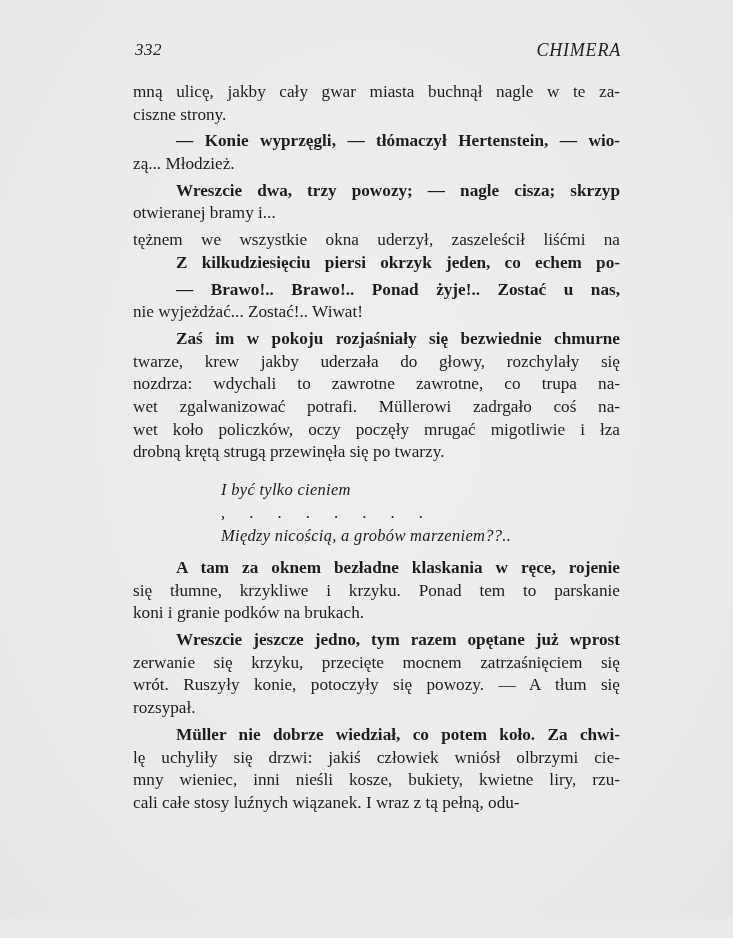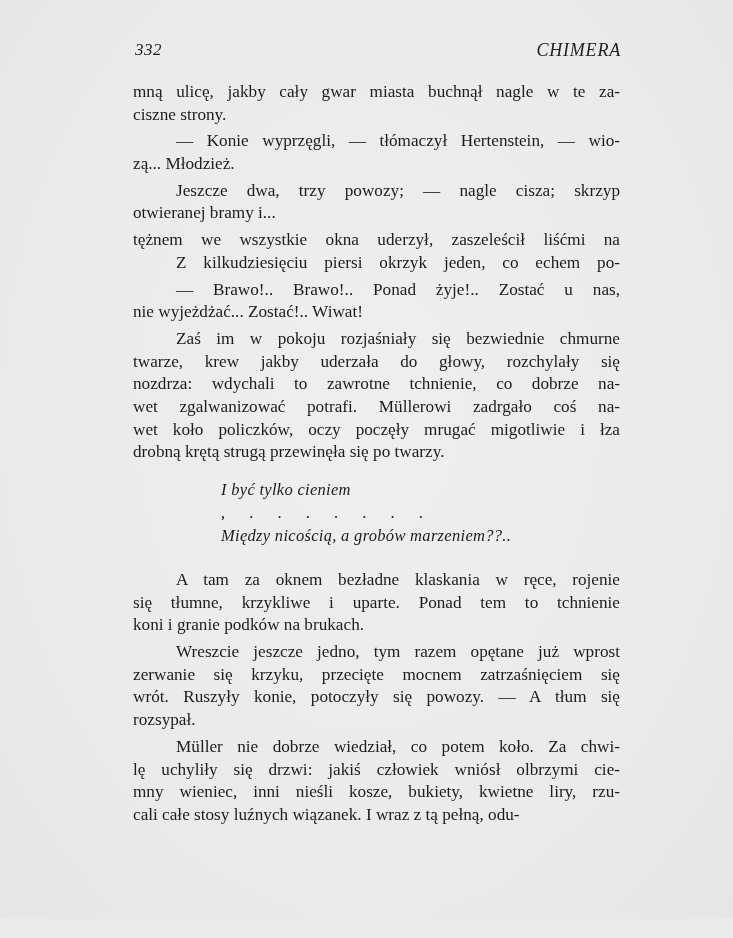--- a/index.html
+++ b/index.html
@@ -62,26 +62,27 @@
       text-align: justify;
       text-align-last: justify;
       white-space: nowrap;
       height: 22.7px;
     }
     .line.last {
       text-align-last: left;
     }
     .line.indent {
       padding-left: 43px;
+      font-weight: bold;
     }
     .para {
       margin: 0 0 4px 0;
     }
     .verse {
-      margin: 14px 0 22px 0;
+      margin: 14px 0 10px 0;
       padding-left: 88px;
       font-style: italic;
       font-size: 16.5px;
       line-height: 23px;
       letter-spacing: 0.3px;
     }
     .verse .vline {
       display: block;
       height: 23px;
       white-space: nowrap;
@@ -105,51 +106,51 @@
     <div id="paras-before">
         <div class="para">
           <span class="line">mną ulicę, jakby cały gwar miasta buchnął nagle w te za-</span>
           <span class="line last">ciszne strony.</span>
         </div>
         <div class="para">
           <span class="line indent">— Konie wyprzęgli, — tłómaczył Hertenstein, — wio-</span>
           <span class="line last">zą... Młodzież.</span>
         </div>
         <div class="para">
-          <span class="line indent">Jeszcze dwa, trzy powozy; — nagle cisza; skrzyp</span>
+          <span class="line indent">Wreszcie dwa, trzy powozy; — nagle cisza; skrzyp</span>
           <span class="line last">otwieranej bramy i...</span>
         </div>
         <div class="para">
           <span class="line">tężnem we wszystkie okna uderzył, zaszeleścił liśćmi na</span>
           <span class="line indent">Z kilkudziesięciu piersi okrzyk jeden, co echem po-</span>
         </div>
         <div class="para">
           <span class="line indent">— Brawo!.. Brawo!.. Ponad żyje!.. Zostać u nas,</span>
           <span class="line last">nie wyjeżdżać... Zostać!.. Wiwat!</span>
         </div>
         <div class="para">
           <span class="line indent">Zaś im w pokoju rozjaśniały się bezwiednie chmurne</span>
           <span class="line">twarze, krew jakby uderzała do głowy, rozchylały się</span>
-          <span class="line">nozdrza: wdychali to zawrotne tchnienie, co dobrze na-</span>
+          <span class="line">nozdrza: wdychali to zawrotne zawrotne, co trupa na-</span>
           <span class="line">wet zgalwanizować potrafi. Müllerowi zadrgało coś na-</span>
           <span class="line">wet koło policzków, oczy poczęły mrugać migotliwie i łza</span>
           <span class="line last">drobną krętą strugą przewinęła się po twarzy.</span>
         </div>
       </div>
 
     <div class="verse">
       <span class="vline">I być tylko cieniem</span>
       <span class="vline dots">, . . . . . . .</span>
       <span class="vline">Między nicością, a grobów marzeniem??..</span>
     </div>
 
     <div id="paras-after">
         <div class="para">
           <span class="line indent">A tam za oknem bezładne klaskania w ręce, rojenie</span>
-          <span class="line">się tłumne, krzykliwe i uparte. Ponad tem to tchnienie</span>
+          <span class="line">się tłumne, krzykliwe i krzyku. Ponad tem to parskanie</span>
           <span class="line last">koni i granie podków na brukach.</span>
         </div>
         <div class="para">
           <span class="line indent">Wreszcie jeszcze jedno, tym razem opętane już wprost</span>
           <span class="line">zerwanie się krzyku, przecięte mocnem zatrzaśnięciem się</span>
           <span class="line">wrót. Ruszyły konie, potoczyły się powozy. — A tłum się</span>
           <span class="line last">rozsypał.</span>
         </div>
         <div class="para">
           <span class="line indent">Müller nie dobrze wiedział, co potem koło. Za chwi-</span>

